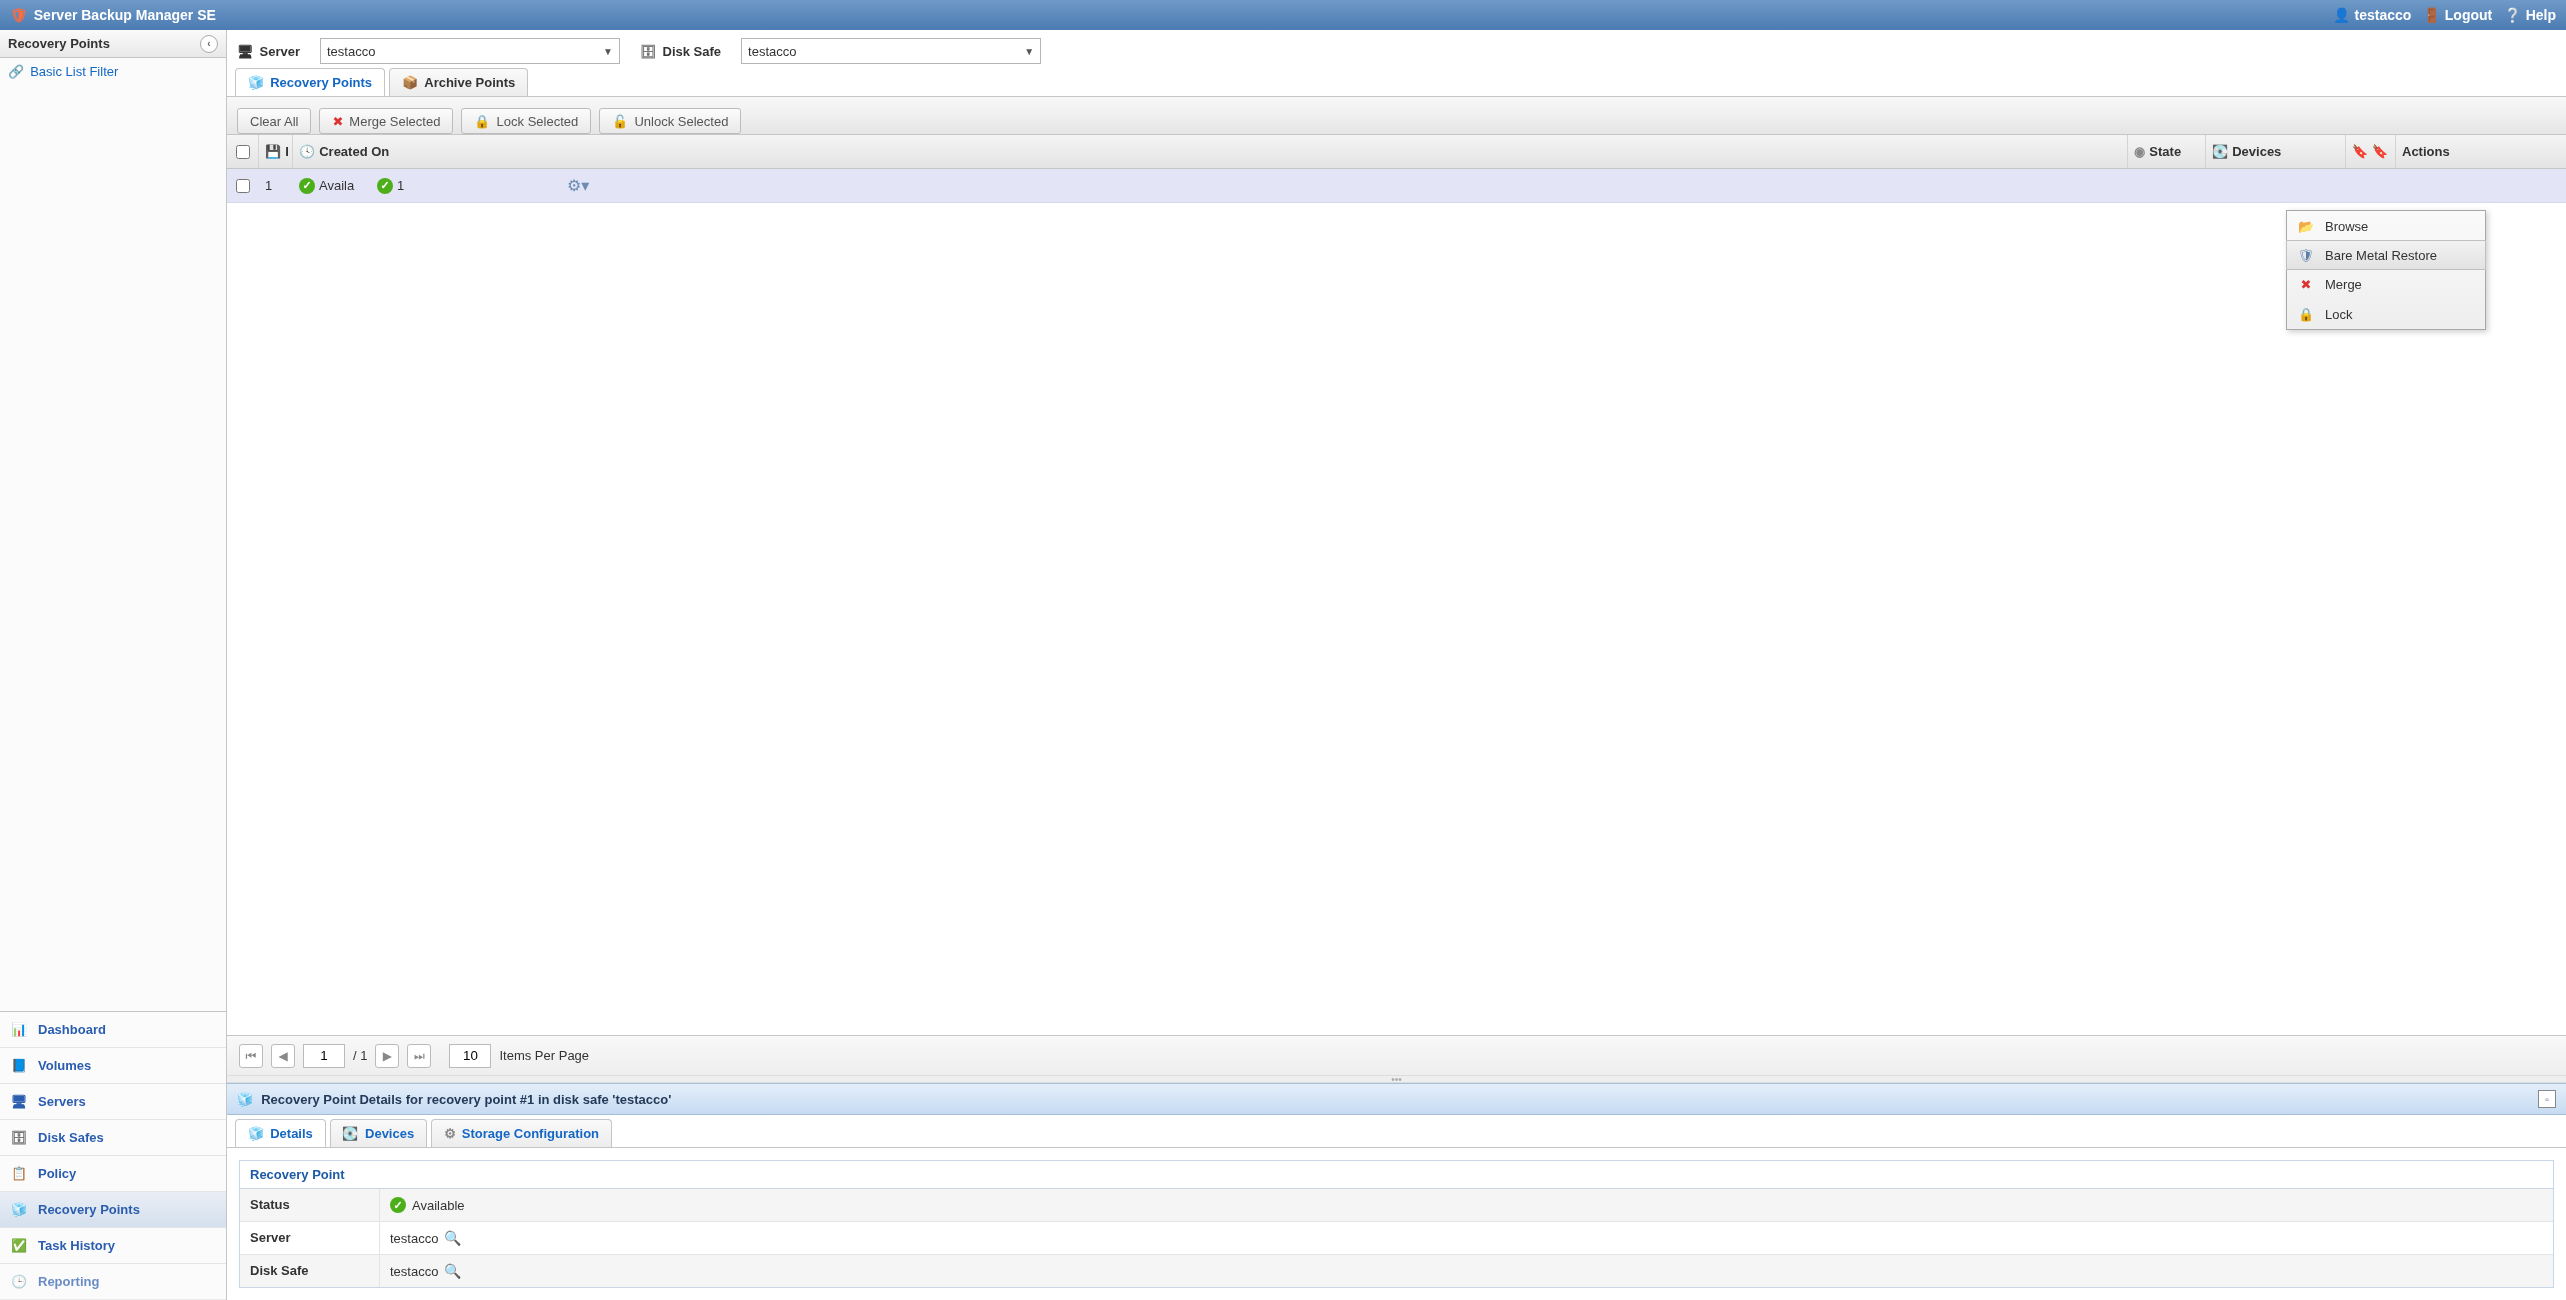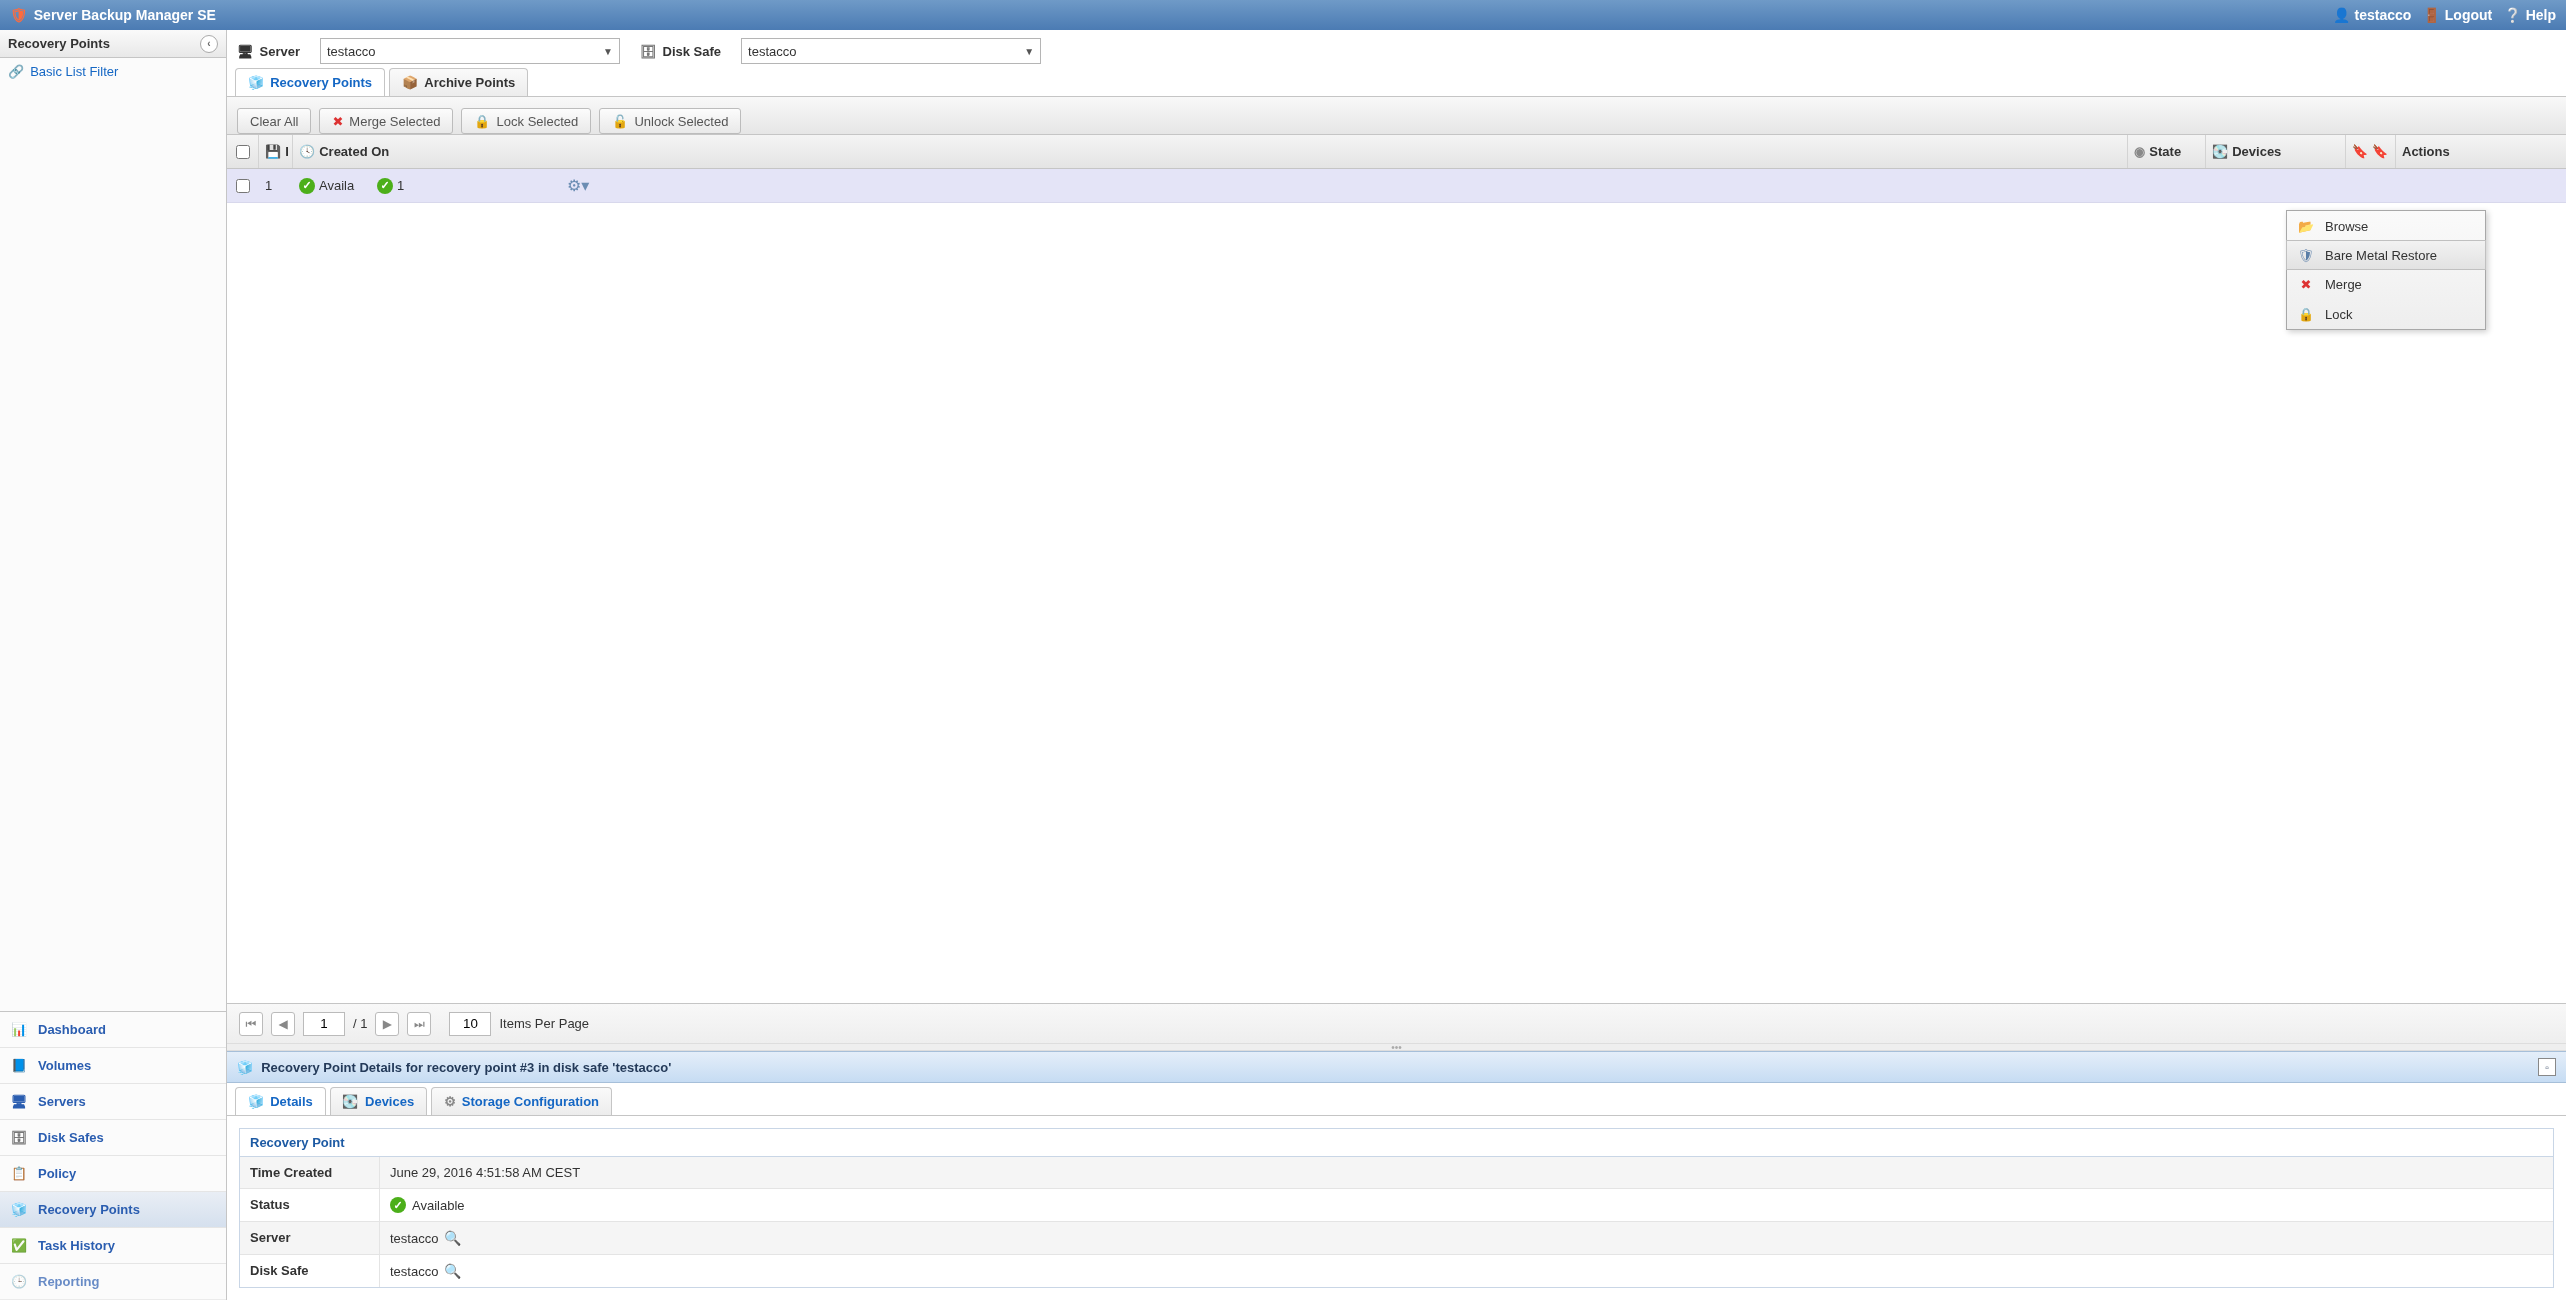--- a/index.html
+++ b/index.html
@@ -241,21 +241,21 @@
       <div class="pgbtn">▶</div>
       <div class="pgbtn">⏭</div>
       <input class="pginput" style="margin-left: 10px;" value="10">
       <span>Items Per Page</span>
     </div>
 
     <div class="splitter">•••</div>
 
     <div class="panel-title">
       <span style="color:#2a5db0;">🧊</span>
-      <span>Recovery Point Details for recovery point #3 in disk safe 'testacco'</span>
+      <span>Recovery Point Details for recovery point #1 in disk safe 'testacco'</span>
       <span class="sqbtn">▫</span>
     </div>
 
     <div class="tabs" style="padding-top:4px;">
       <div class="tab active">
           <span style="color:#2a5db0;">🧊</span>
           <span>Details</span>
         </div>
       <div class="tab" style="color:#1567c4;">
           <span style="color:#888;">💽</span>
@@ -263,26 +263,20 @@
         </div>
       <div class="tab" style="color:#1567c4;">
           <span style="color:#888;">⚙</span>
           <span>Storage Configuration</span>
         </div>
     </div>
 
     <div class="details-box">
       <div class="dbox">
         <div class="dbox-head">Recovery Point</div>
-        <div class="drow">
-          <div class="k">Time Created</div>
-          <div class="v">
-              <span>June 29, 2016 4:51:58 AM CEST</span>
-            </div>
-        </div>
         <div class="drow">
           <div class="k">Status</div>
           <div class="v">
               <span class="green-check">✓</span>
               <span>Available</span>
             </div>
         </div>
         <div class="drow">
           <div class="k">Server</div>
           <div class="v">

